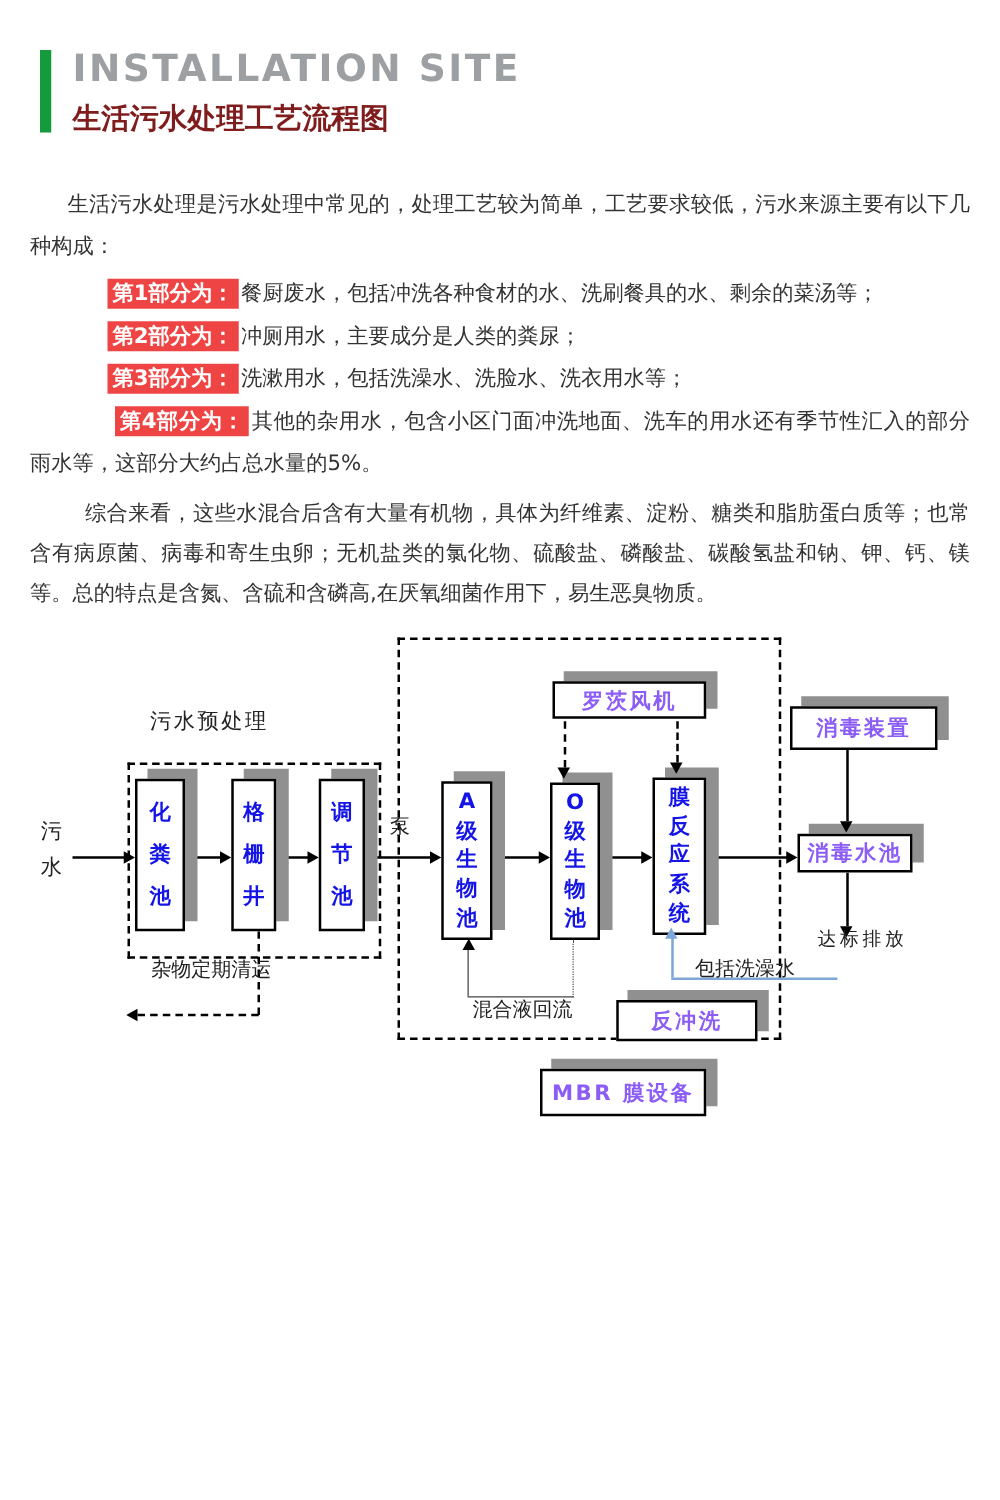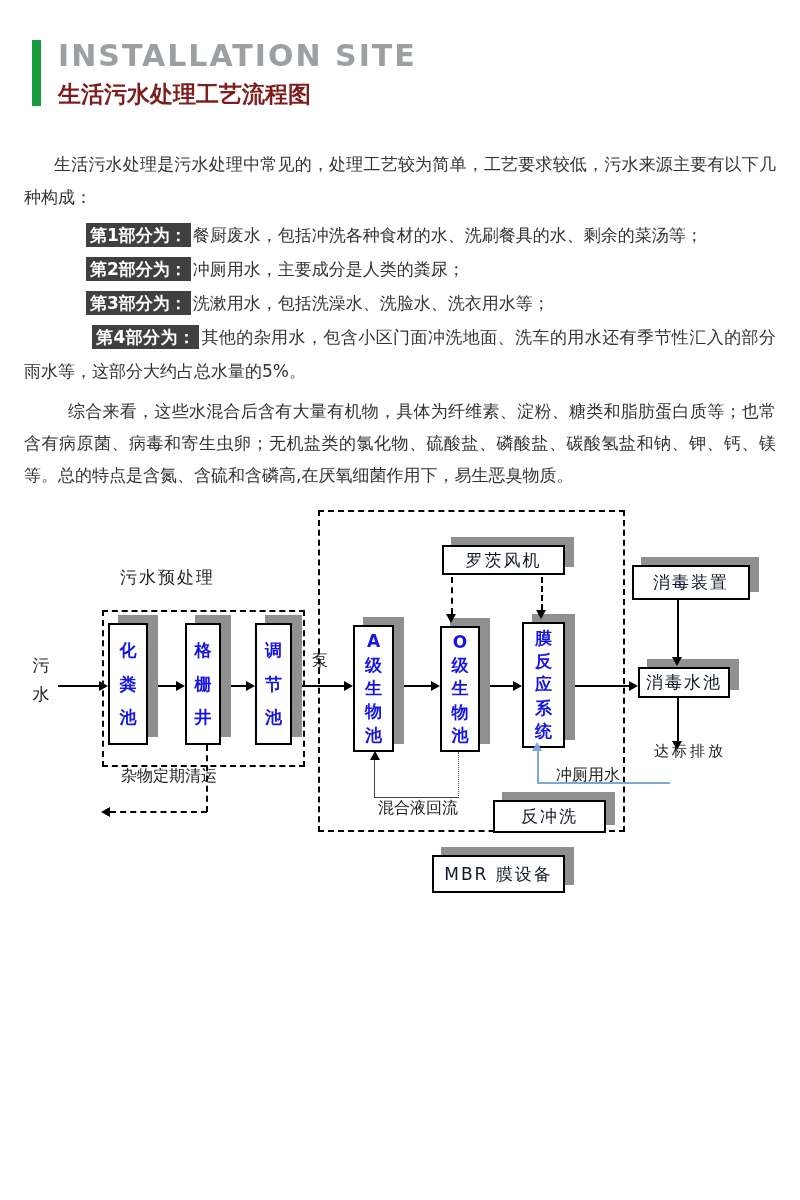--- a/index.html
+++ b/index.html
@@ -12,32 +12,32 @@
   .hd-bar { width:9px; height:66px; background:#169b3c; margin-right:17px; }
   .hd-title { font-size:30px; font-weight:bold; color:#9ca0a3; letter-spacing:2px; line-height:32px; }
   .hd-sub { font-size:23px; font-weight:bold; color:#7f1d1d; margin-top:7px; }
 
   
   .content { margin:38px 24px 0 24px; color:#333; font-size:17px; }
   .intro { line-height:33px; text-align:justify; text-indent:30px; }
   .parts { margin-top:4px; }
   .part { line-height:34px; text-indent:62px; text-align:justify; }
   .part.part-4 { text-indent:68px; }
-  .part-label { background:#404040; color:#fff; font-weight:bold; padding:2px 4px; margin-right:2px; }
+  .part-label { background:#ef4444; color:#fff; font-weight:bold; padding:2px 4px; margin-right:2px; }
   .summary { margin-top:7px; line-height:32px; text-indent:44px; text-align:justify; }
 
   
   .diagram { position:absolute; top:500px; left:0; width:800px; height:405px; }
   .dashbox { position:absolute; border:2px dashed #000; z-index:1; }
   .tank { position:absolute; background:#fff; border:2px solid #000; box-shadow:10px -8px 0 #909090; z-index:2; }
   .vchars { display:flex; flex-direction:column; align-items:center; justify-content:space-evenly;
             height:100%; color:#1414e6; font-weight:bold; font-size:17px; line-height:1; }
   .hbox { position:absolute; background:#fff; border:2px solid #000; box-shadow:9px -8px 0 #909090;
           z-index:2; display:flex; align-items:center; justify-content:center;
-          color:#0f172a; font-weight:normal; font-size:17px; letter-spacing:2px; white-space:nowrap; }
+          color:#8b5cf6; font-weight:bold; font-size:17px; letter-spacing:2px; white-space:nowrap; }
   .dlabel { position:absolute; color:#222; font-size:16px; white-space:nowrap; z-index:3; line-height:1.1; }
   .vlabel { position:absolute; display:flex; flex-direction:column; align-items:center;
             justify-content:space-between; color:#222; font-size:17px; z-index:3; line-height:1; }
   .ln { position:absolute; z-index:1; }
   .ln.h { border-top:2px solid #000; }
   .ln.v { border-left:2px solid #000; }
   .ln.h.dash { border-top-style:dashed; }
   .ln.v.dash { border-left-style:dashed; }
   .ln.v.dot { border-left:1px dotted #555; }
   .ln.h.thin { border-top:1px solid #444; }
@@ -85,21 +85,21 @@
     <div class="dashbox" style="left:318px; top:10px; width:307px; height:322px;"></div>
 
     <div class="dlabel ls2" style="left:120px; top:68px; font-size:17px;">污水预处理</div>
     <div class="vlabel" style="left:30px; top:157px; height:46px; width:22px;">
         <span>污</span>
         <span>水</span>
       </div>
     <div class="dlabel" style="left:312px; top:152px;">泵</div>
     <div class="dlabel" style="left:121px; top:267px;">杂物定期清运</div>
     <div class="dlabel" style="left:378px; top:299px;">混合液回流</div>
-    <div class="dlabel" style="left:556px; top:266px;">冲厕用水</div>
+    <div class="dlabel" style="left:556px; top:266px;">包括洗澡水</div>
     <div class="dlabel ls3" style="left:624px; top:243px;">达标排放</div>
 
     <div class="tank" style="left:108px; top:123px; width:40px; height:122px;">
         <div class="vchars">
           <span>化</span>
           <span>粪</span>
           <span>池</span>
         </div>
       </div>
     <div class="tank" style="left:185px; top:123px; width:36px; height:122px;">

